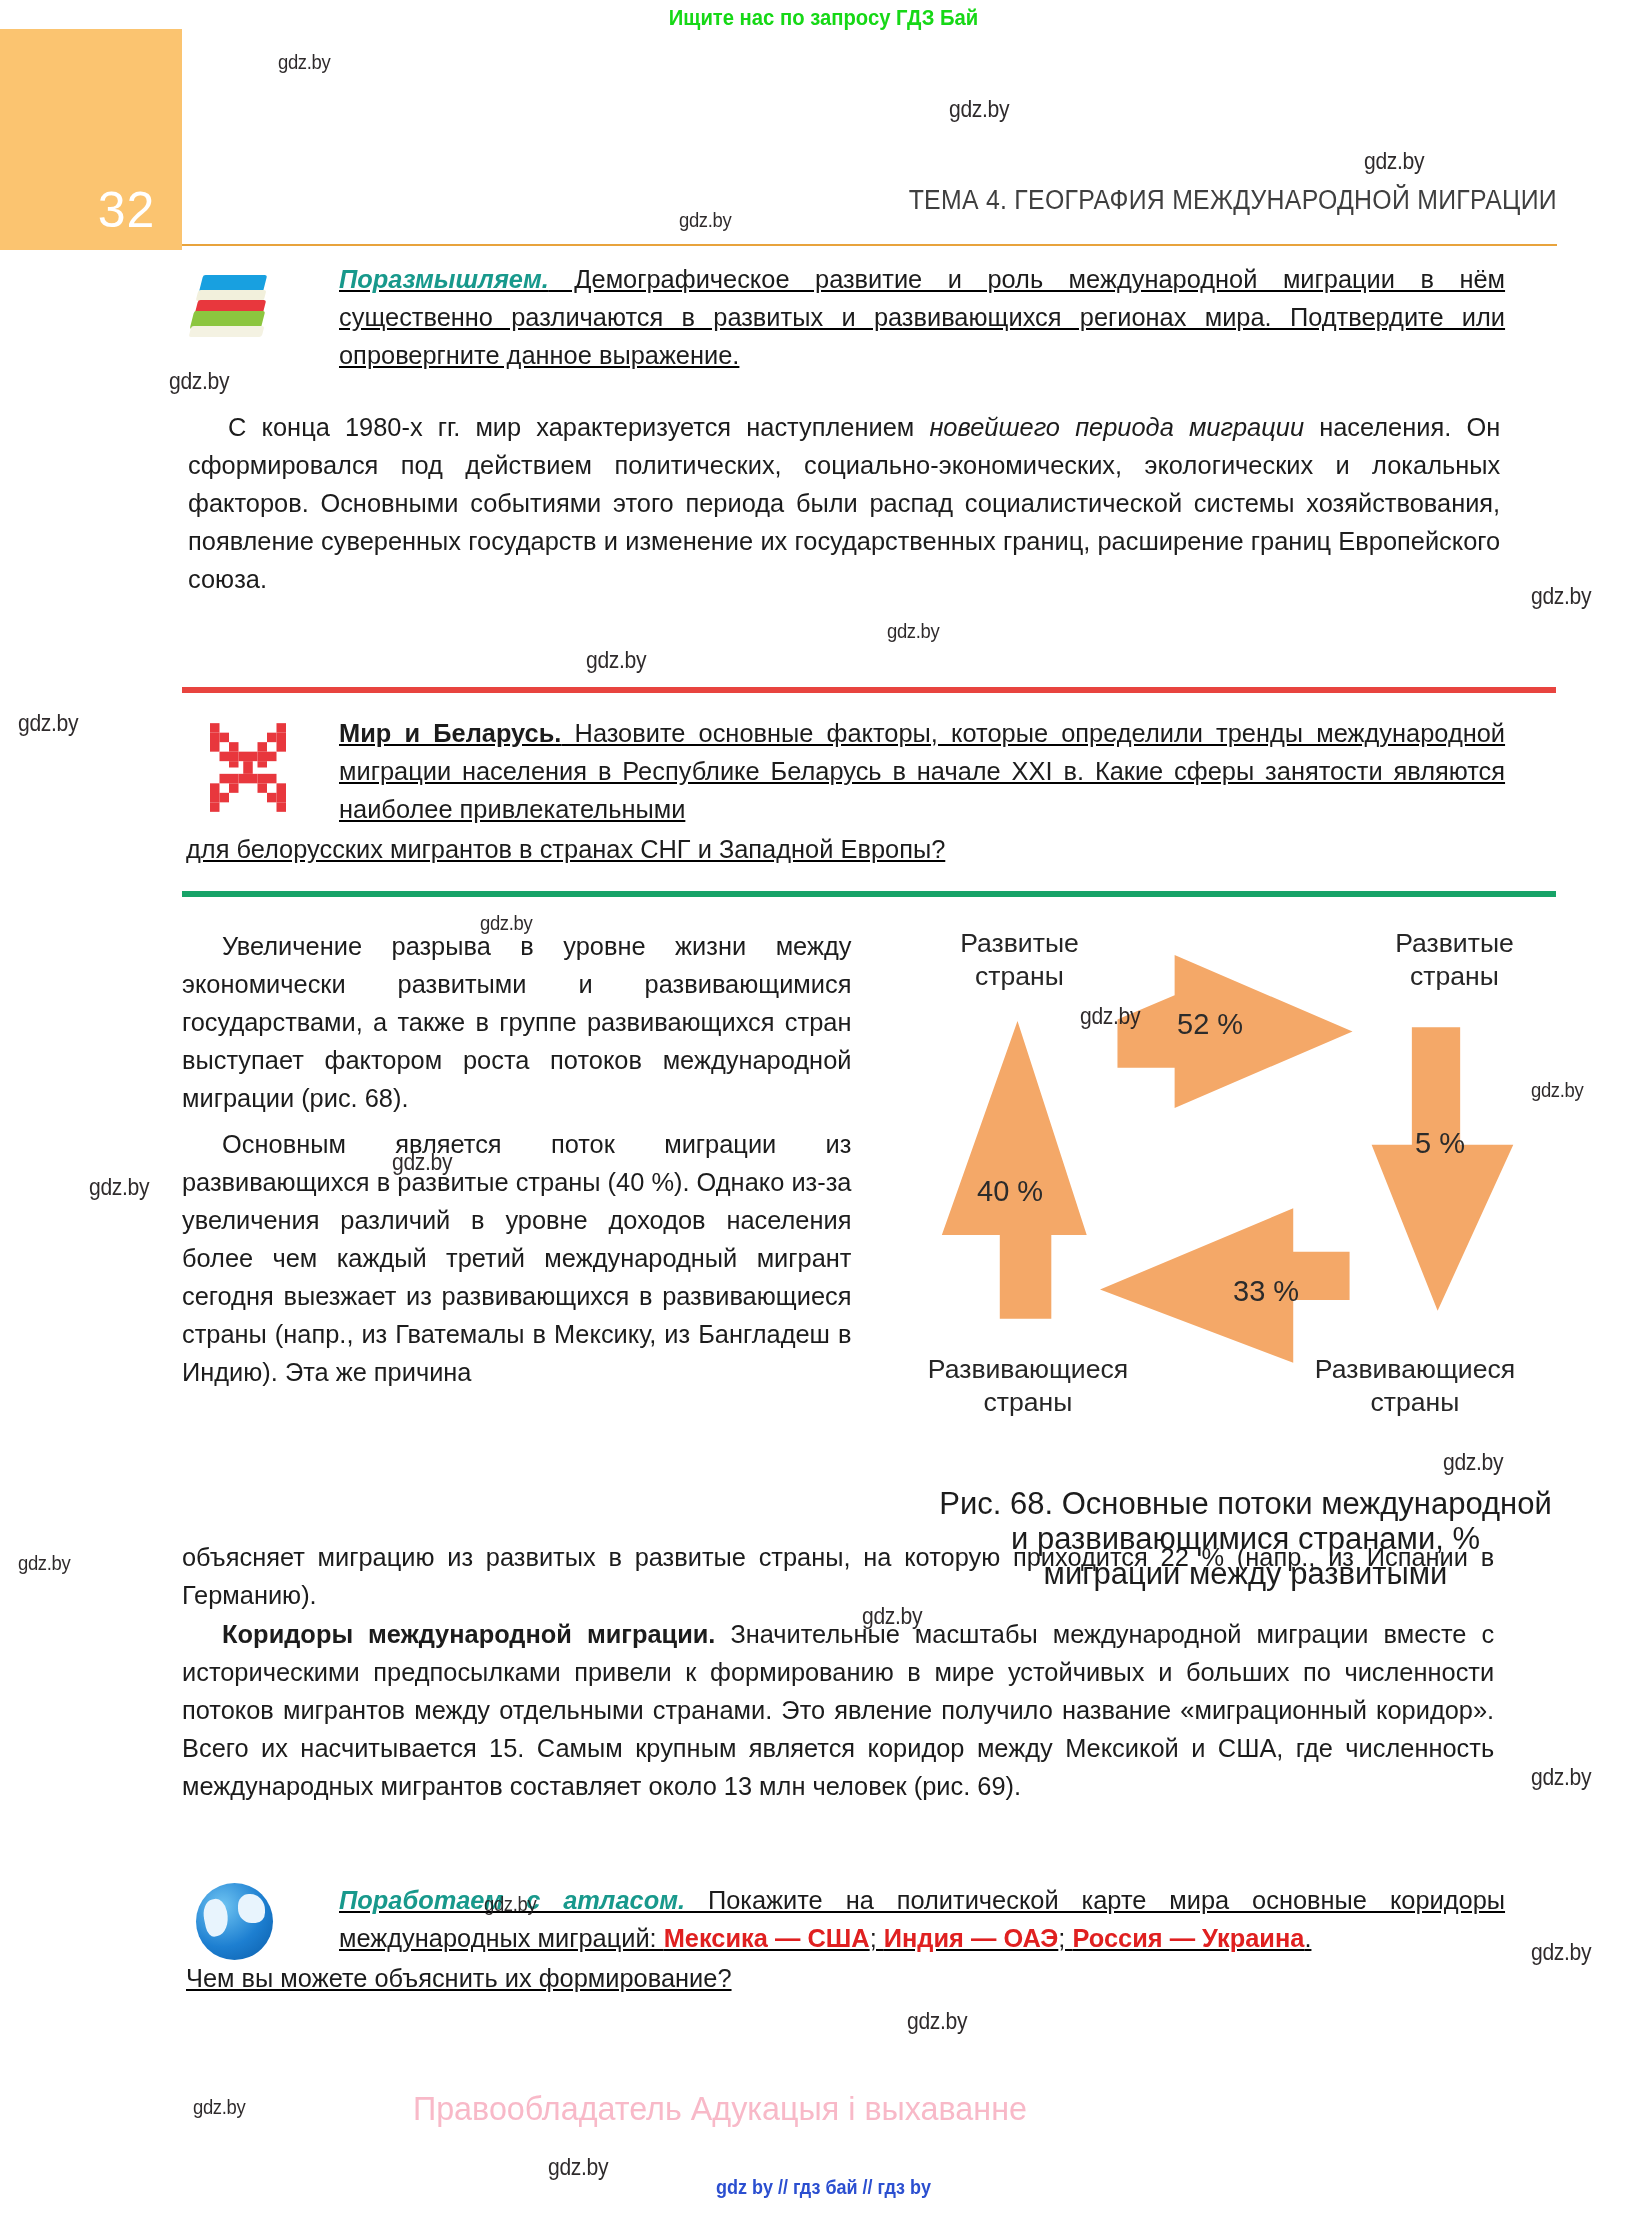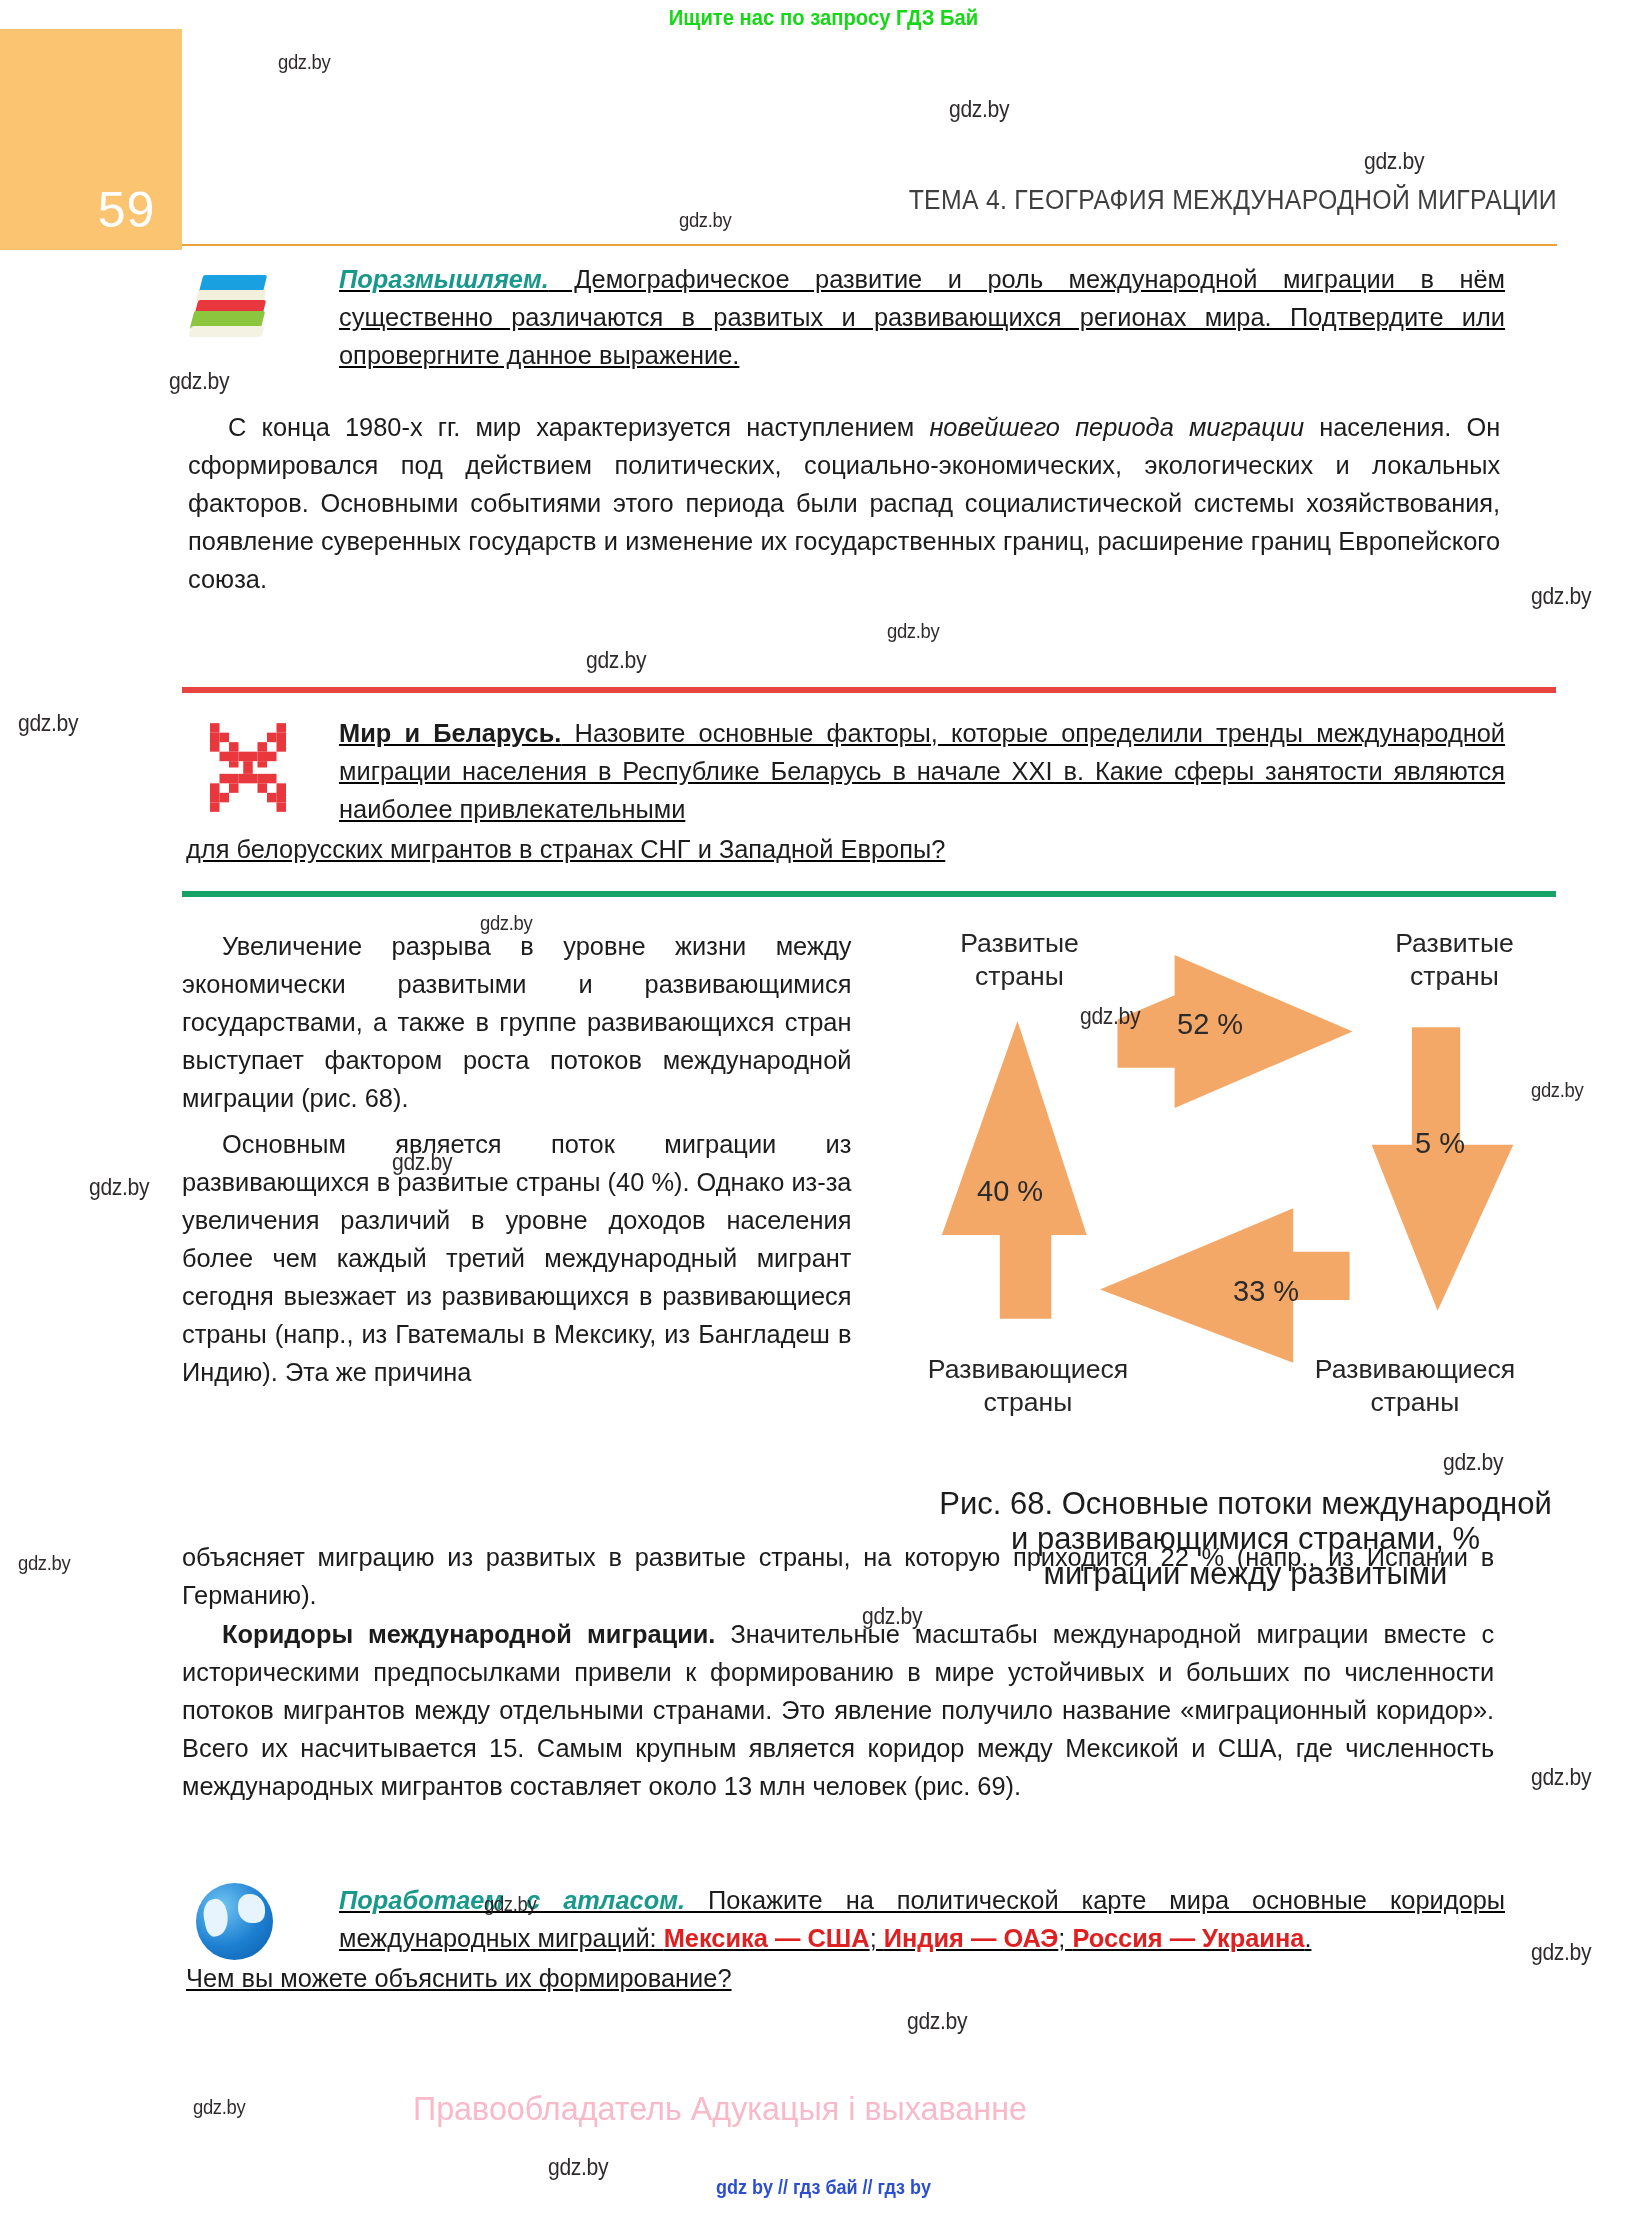--- a/index.html
+++ b/index.html
@@ -253,21 +253,21 @@
   .red-term { color: #e02020; font-weight: bold; }
 </style>
 </head>
 <body>
 
 <div class="page">
 
   <div class="topbanner">Ищите нас по запросу ГДЗ Бай</div>
 
   <div class="pagenum-box">
-    <span>59</span>
+    <span>32</span>
   </div>
 
   <div class="runhead">ТЕМА 4. ГЕОГРАФИЯ МЕЖДУНАРОДНОЙ МИГРАЦИИ</div>
   <div class="runhead-rule"></div>
 
   <div class="callout" style="top:260px;">
     <div class="icon">
       <div class="books">
         <i class="b1"></i>
           <i class="b1e"></i>

